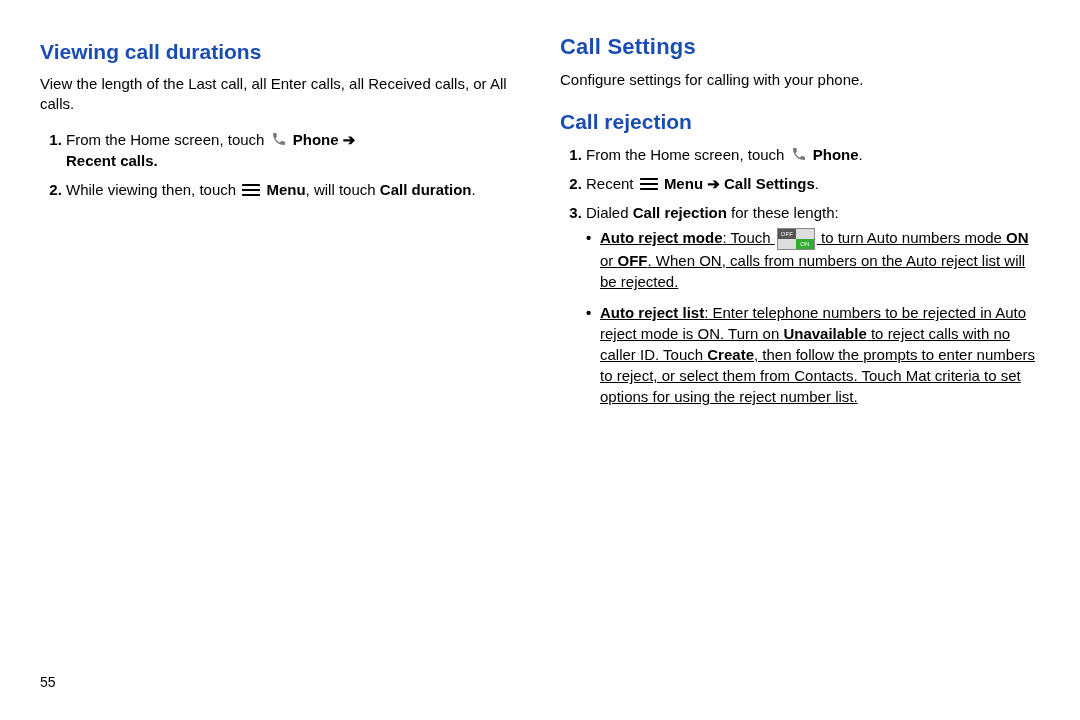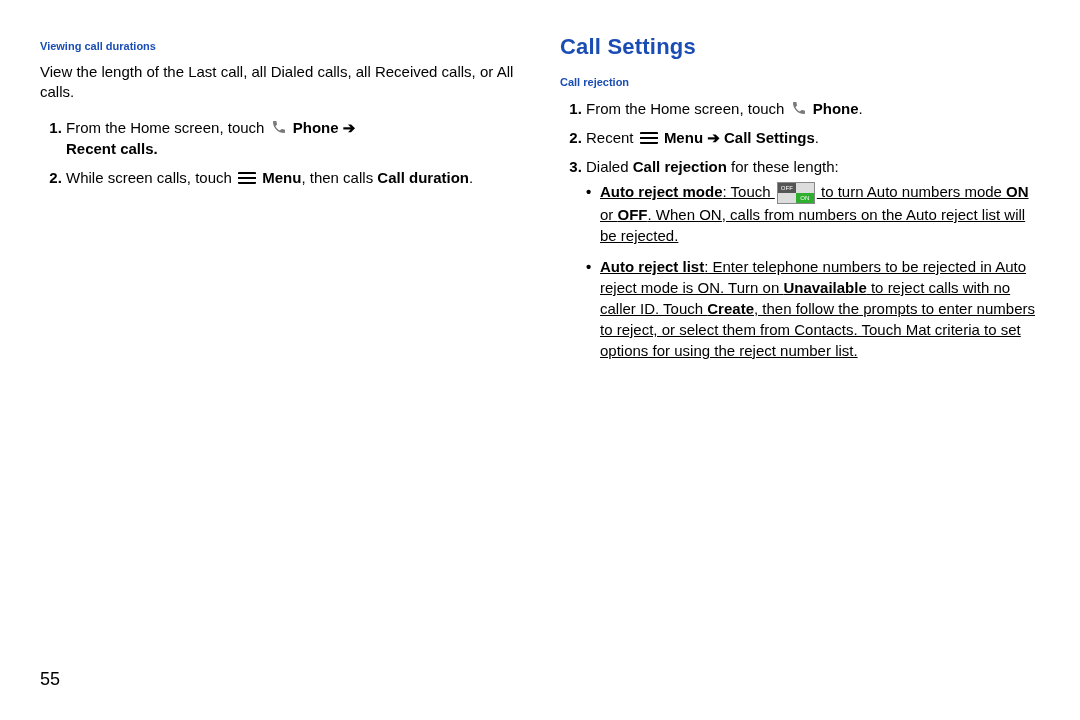--- a/index.html
+++ b/index.html
@@ -15,21 +15,21 @@
     gap: 40px;
   }
   .col {
     flex: 1;
     display: flex;
     flex-direction: column;
   }
   .section-heading {
     color: #1a4db3;
     font-weight: bold;
-    font-size: 11px;
+    font-size: 21px;
     margin: 10px 0 6px 0;
   }
   .main-heading {
     color: #1a4db3;
     font-weight: 900;
     font-size: 22px;
     margin: 4px 0 6px 0;
     letter-spacing: 0.2px;
   }
   p {
@@ -96,54 +96,55 @@
   }
   .icon-toggle .cell {
     width: 18px; height: 10px;
     font-size: 6px;
     text-align: center;
     line-height: 10px;
     box-sizing: border-box;
   }
   .page-number {
     margin-top: auto;
-    font-size: 18px;
+    font-size: 14px;
     padding-top: 40px;
   }
   .arrow { font-weight: bold; }
 </style>
 </head>
 <body>
 
 <div class="col">
   <div class="section-heading">Viewing call durations</div>
-  <p>View the length of the Last call, all Dialed calls, all Received calls, or All calls.</p>
+  <p>View the length of the Last call, all Enter calls, all Received calls, or All calls.</p>
   <ol>
     <li>
       <span>From the Home screen, touch </span>
       <span class="icon-phone">
         <svg viewBox="0 0 24 24" width="16" height="16">
             <path fill="#7a7a7a" d="M6.6 10.8c1.4 2.8 3.8 5.2 6.6 6.6l2.2-2.2c.3-.3.7-.4 1-.2 1.1.4 2.3.6 3.6.6.6 0 1 .4 1 1V20c0 .6-.4 1-1 1C10.6 21 3 13.4 3 4c0-.6.4-1 1-1h3.4c.6 0 1 .4 1 1 0 1.3.2 2.5.6 3.6.1.3 0 .7-.2 1l-2.2 2.2z"></path>
           </svg>
       </span>
       <span class="bold">Phone</span>
       <span class="bold arrow">➔</span><br>
       <span class="bold" style="display:inline-block"><span>Recent calls</span>.</span>
     </li>
     <li>
-      <span>While screen calls, touch </span>
+      <span>While viewing then, touch </span>
       <span class="icon-menu"></span>
-      <span class="bold">Menu</span><span>, then calls </span><span class="bold">Call duration</span><span>.</span>
+      <span class="bold">Menu</span><span>, will touch </span><span class="bold">Call duration</span><span>.</span>
     </li>
   </ol>
   <div class="page-number">55</div>
 </div>
 
 <div class="col">
   <div class="main-heading">Call Settings</div>
+  <p>Configure settings for calling with your phone.</p>
   <div class="section-heading">Call rejection</div>
   <ol>
     <li>
       <span>From the Home screen, touch </span>
       <span class="icon-phone">
         <svg viewBox="0 0 24 24" width="16" height="16">
             <path fill="#7a7a7a" d="M6.6 10.8c1.4 2.8 3.8 5.2 6.6 6.6l2.2-2.2c.3-.3.7-.4 1-.2 1.1.4 2.3.6 3.6.6.6 0 1 .4 1 1V20c0 .6-.4 1-1 1C10.6 21 3 13.4 3 4c0-.6.4-1 1-1h3.4c.6 0 1 .4 1 1 0 1.3.2 2.5.6 3.6.1.3 0 .7-.2 1l-2.2 2.2z"></path>
           </svg>
       </span>
       <span class="bold">Phone</span><span>.</span>

